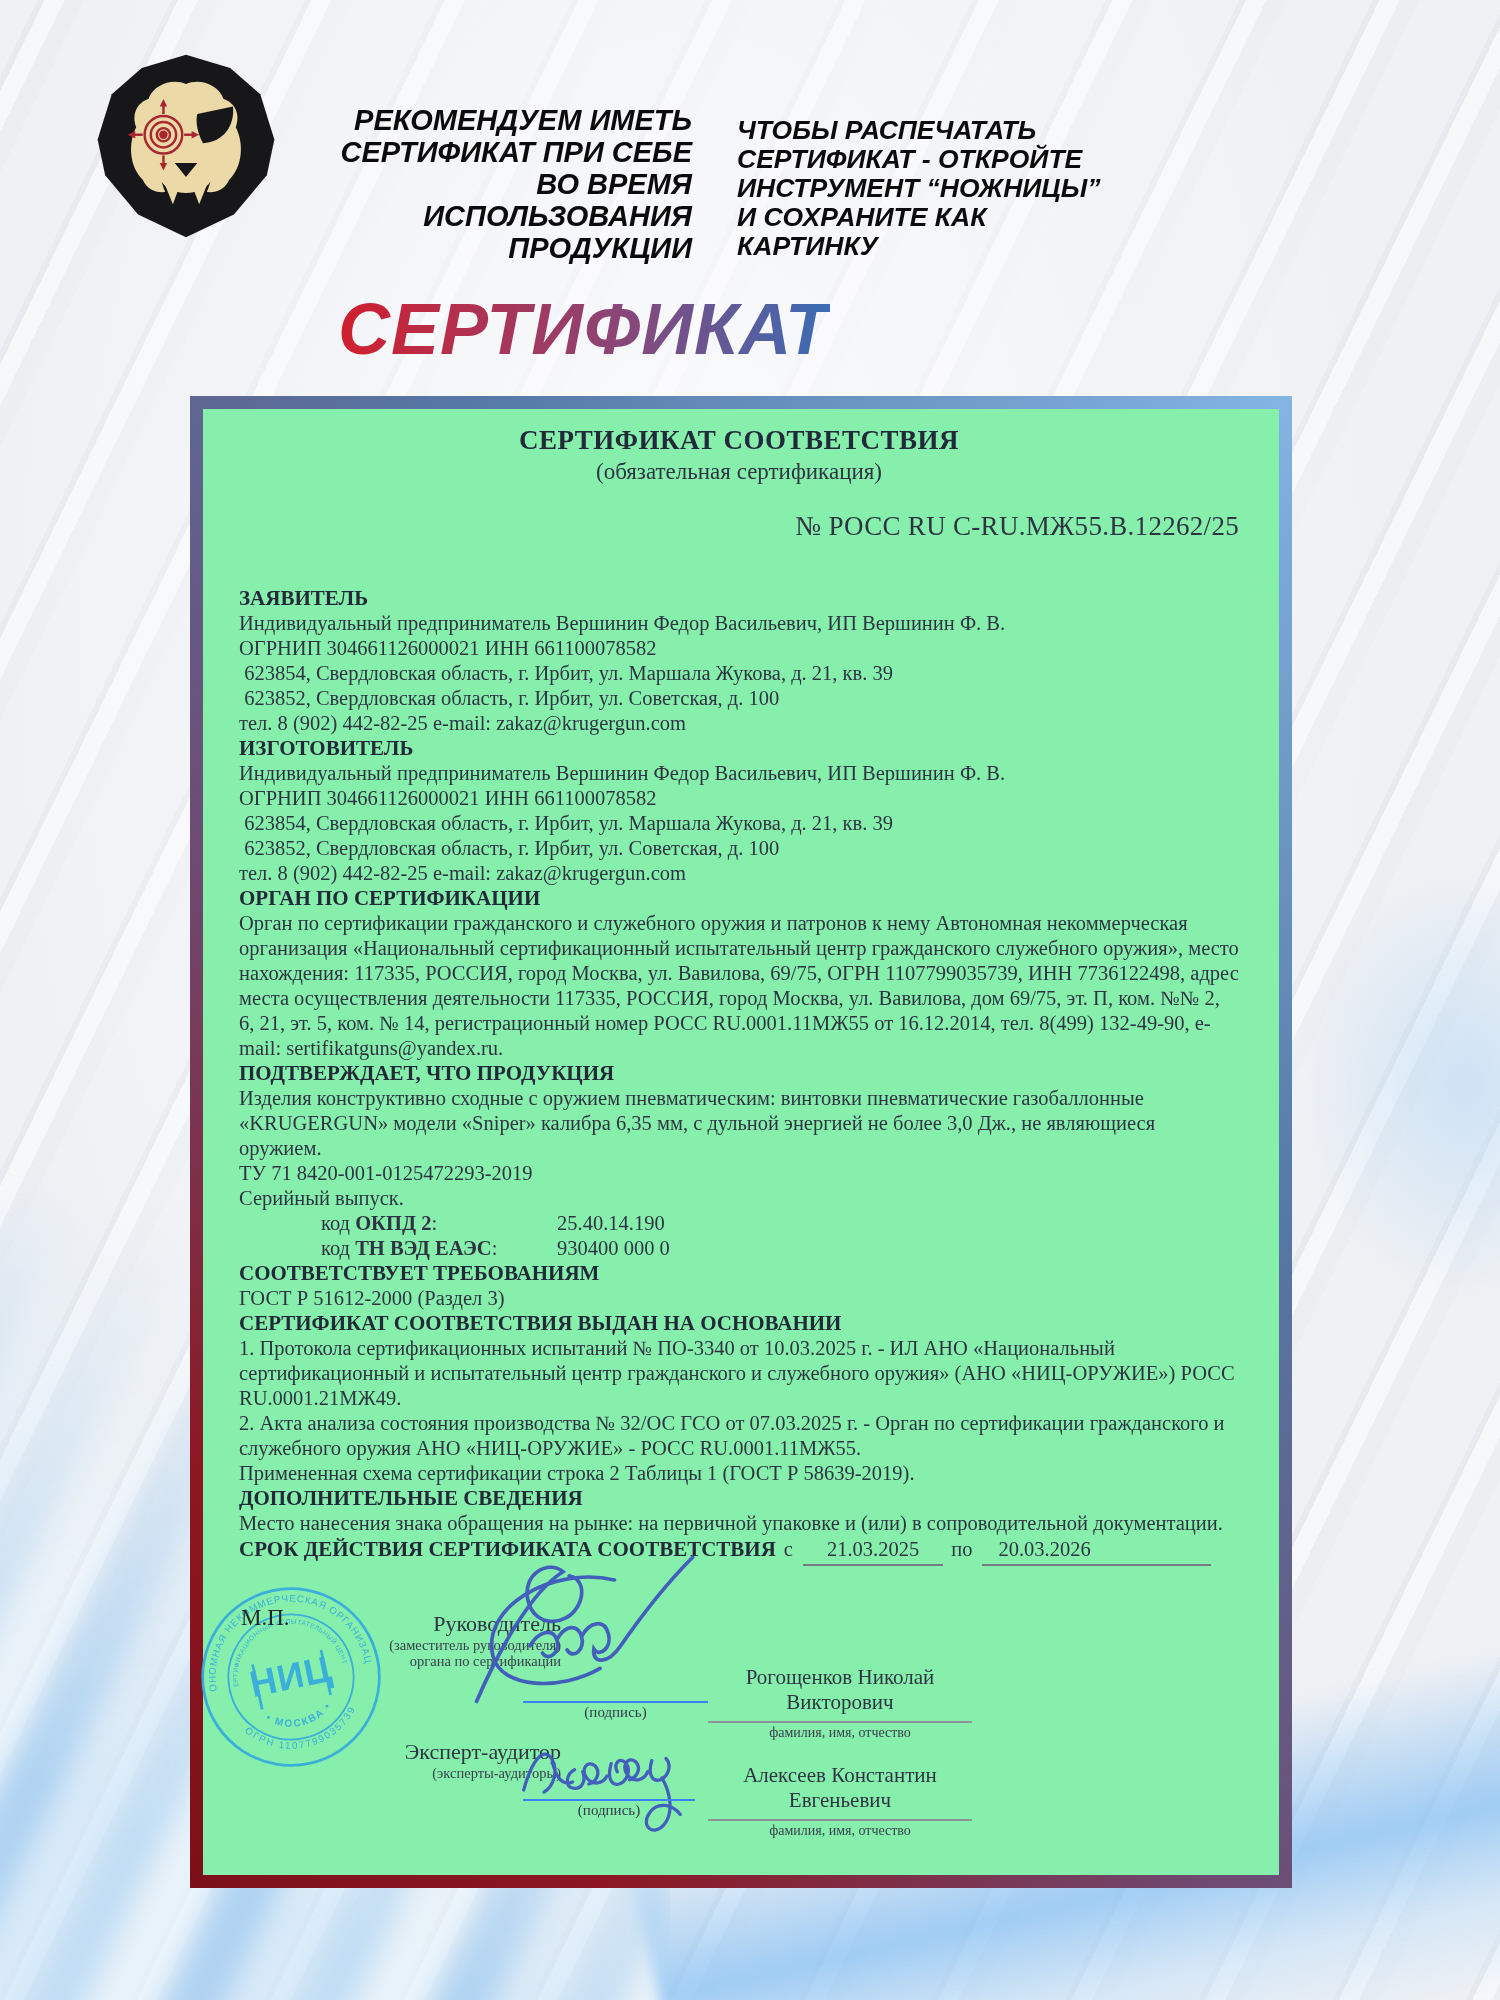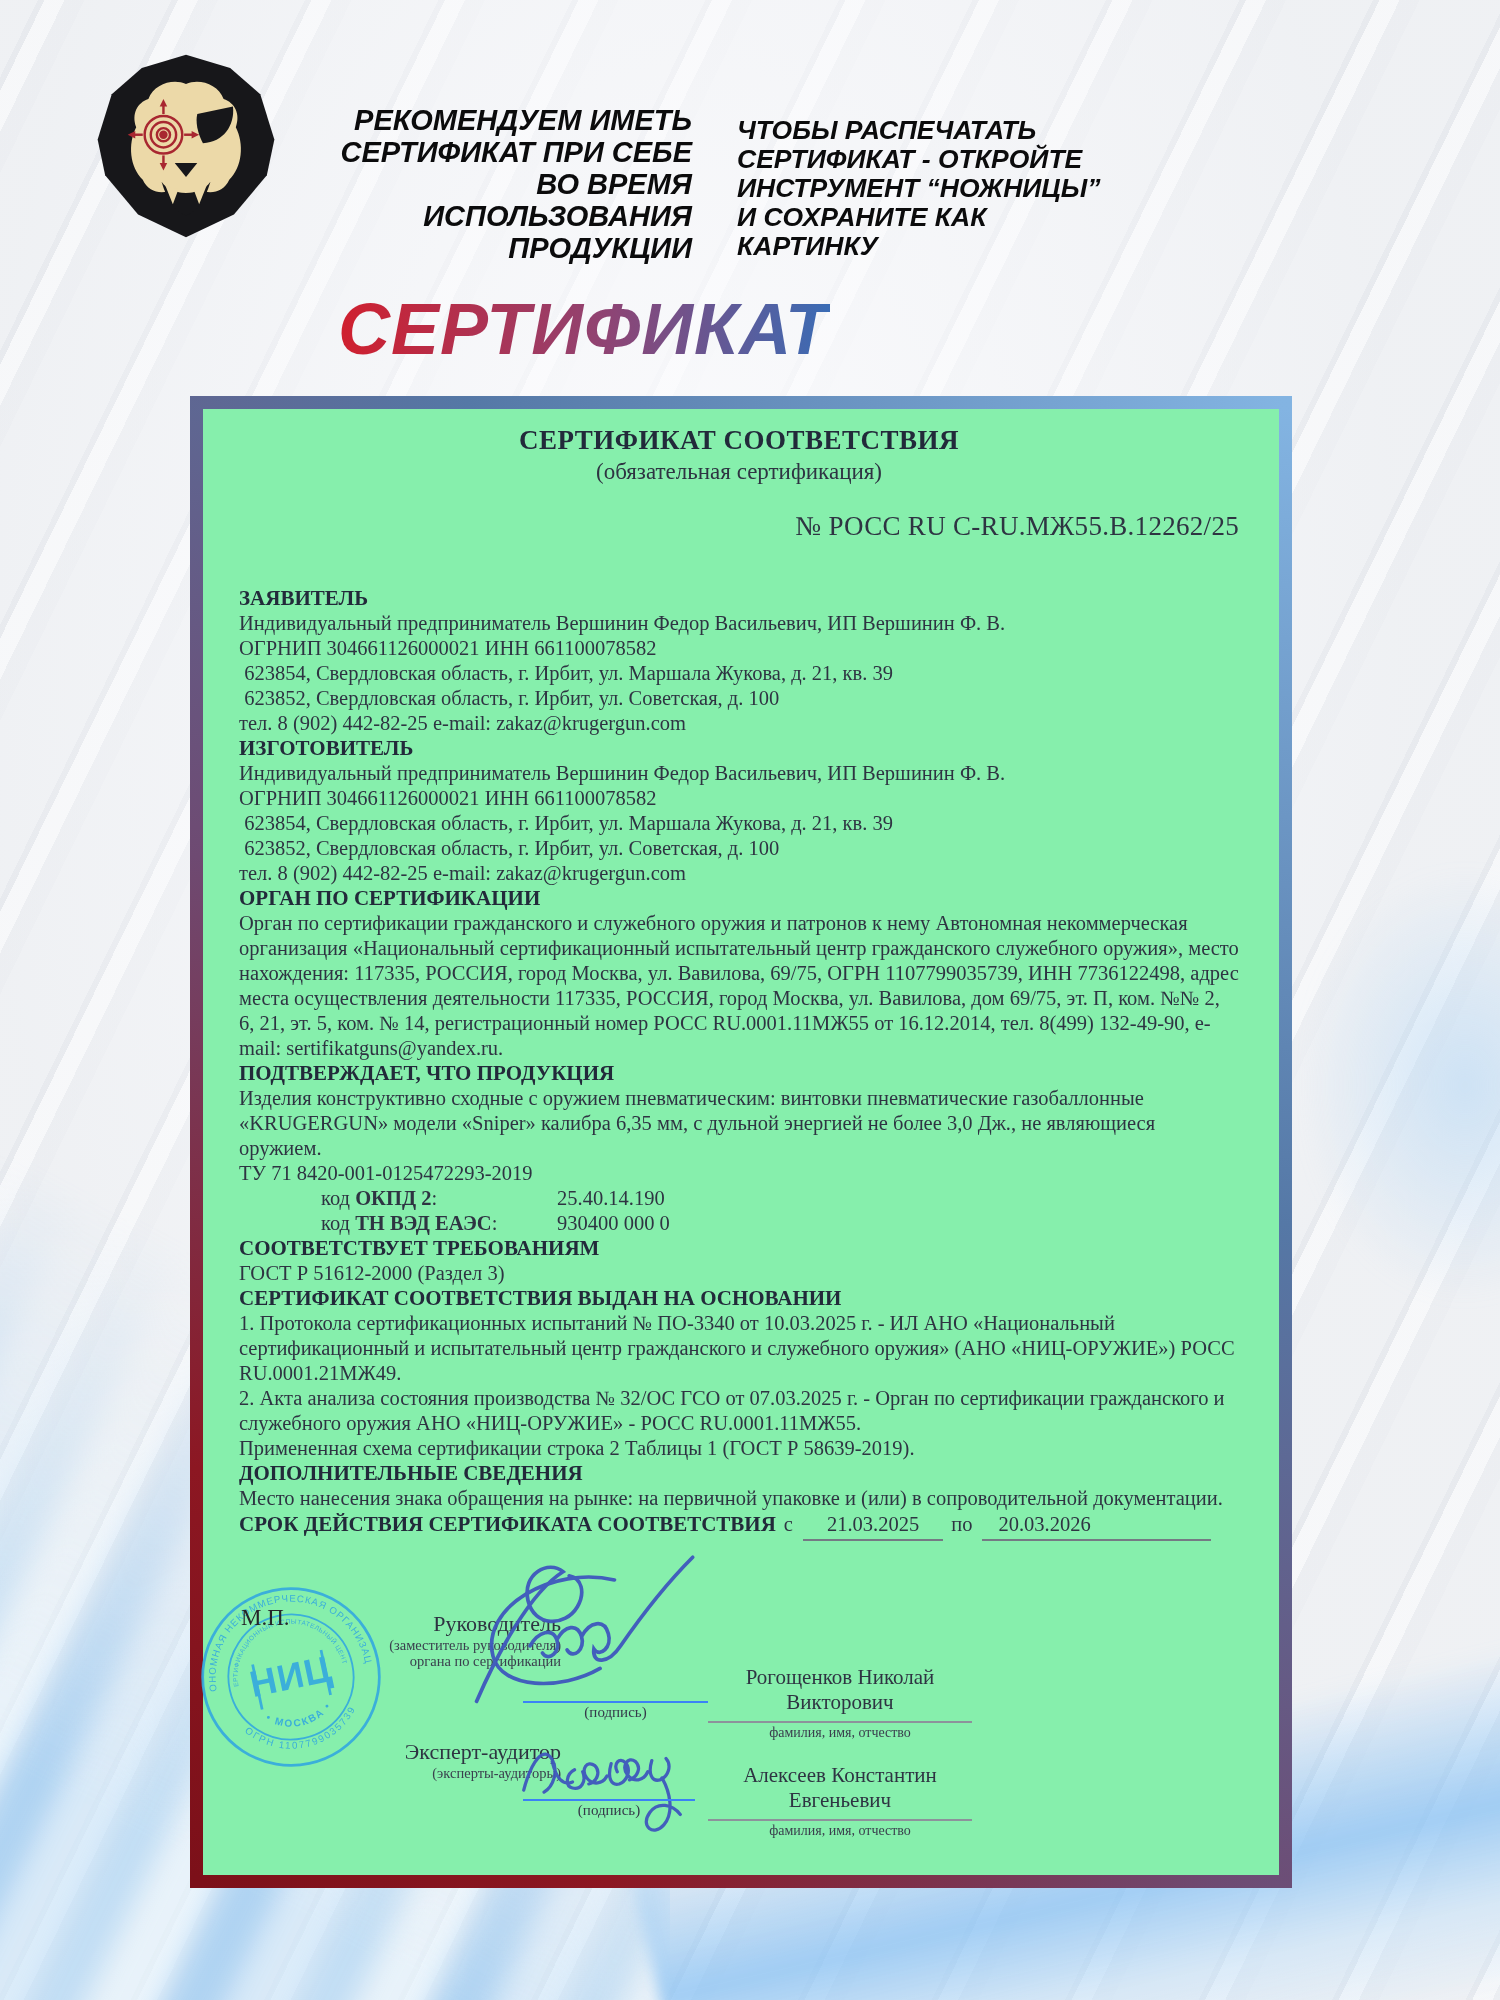--- a/index.html
+++ b/index.html
@@ -159,20 +159,21 @@
     <div class="cert-line"> 623854, Свердловская область, г. Ирбит, ул. Маршала Жукова, д. 21, кв. 39</div>
     <div class="cert-line"> 623852, Свердловская область, г. Ирбит, ул. Советская, д. 100</div>
     <div class="cert-line">тел. 8 (902) 442-82-25 e-mail: zakaz@krugergun.com</div>
 
     <div class="sec-h">ОРГАН ПО СЕРТИФИКАЦИИ</div>
     <div class="cert-par">Орган по сертификации гражданского и служебного оружия и патронов к нему Автономная некоммерческая организация «Национальный сертификационный испытательный центр гражданского служебного оружия», место нахождения: 117335, РОССИЯ, город Москва, ул. Вавилова, 69/75, ОГРН 1107799035739, ИНН 7736122498, адрес места осуществления деятельности 117335, РОССИЯ, город Москва, ул. Вавилова, дом 69/75, эт. П, ком. №№ 2, 6, 21, эт. 5, ком. № 14, регистрационный номер РОСС RU.0001.11МЖ55 от 16.12.2014, тел. 8(499) 132-49-90, e-mail: sertifikatguns@yandex.ru.</div>
 
     <div class="sec-h">ПОДТВЕРЖДАЕТ, ЧТО ПРОДУКЦИЯ</div>
     <div class="cert-par">Изделия конструктивно сходные с оружием пневматическим: винтовки пневматические газобаллонные «KRUGERGUN» модели «Sniper» калибра 6,35 мм, с дульной энергией не более 3,0 Дж., не являющиеся оружием.</div>
     <div class="cert-line">ТУ 71 8420-001-0125472293-2019</div>
+    <div class="cert-line">Серийный выпуск.</div>
 
     <div class="code-row">
       <span class="code-label"><span>код </span><b>ОКПД 2</b><span>:</span></span>
       <span class="code-value">25.40.14.190</span>
     </div>
     <div class="code-row">
       <span class="code-label"><span>код </span><b>ТН ВЭД ЕАЭС</b><span>:</span></span>
       <span class="code-value">930400 000 0</span>
     </div>
 

